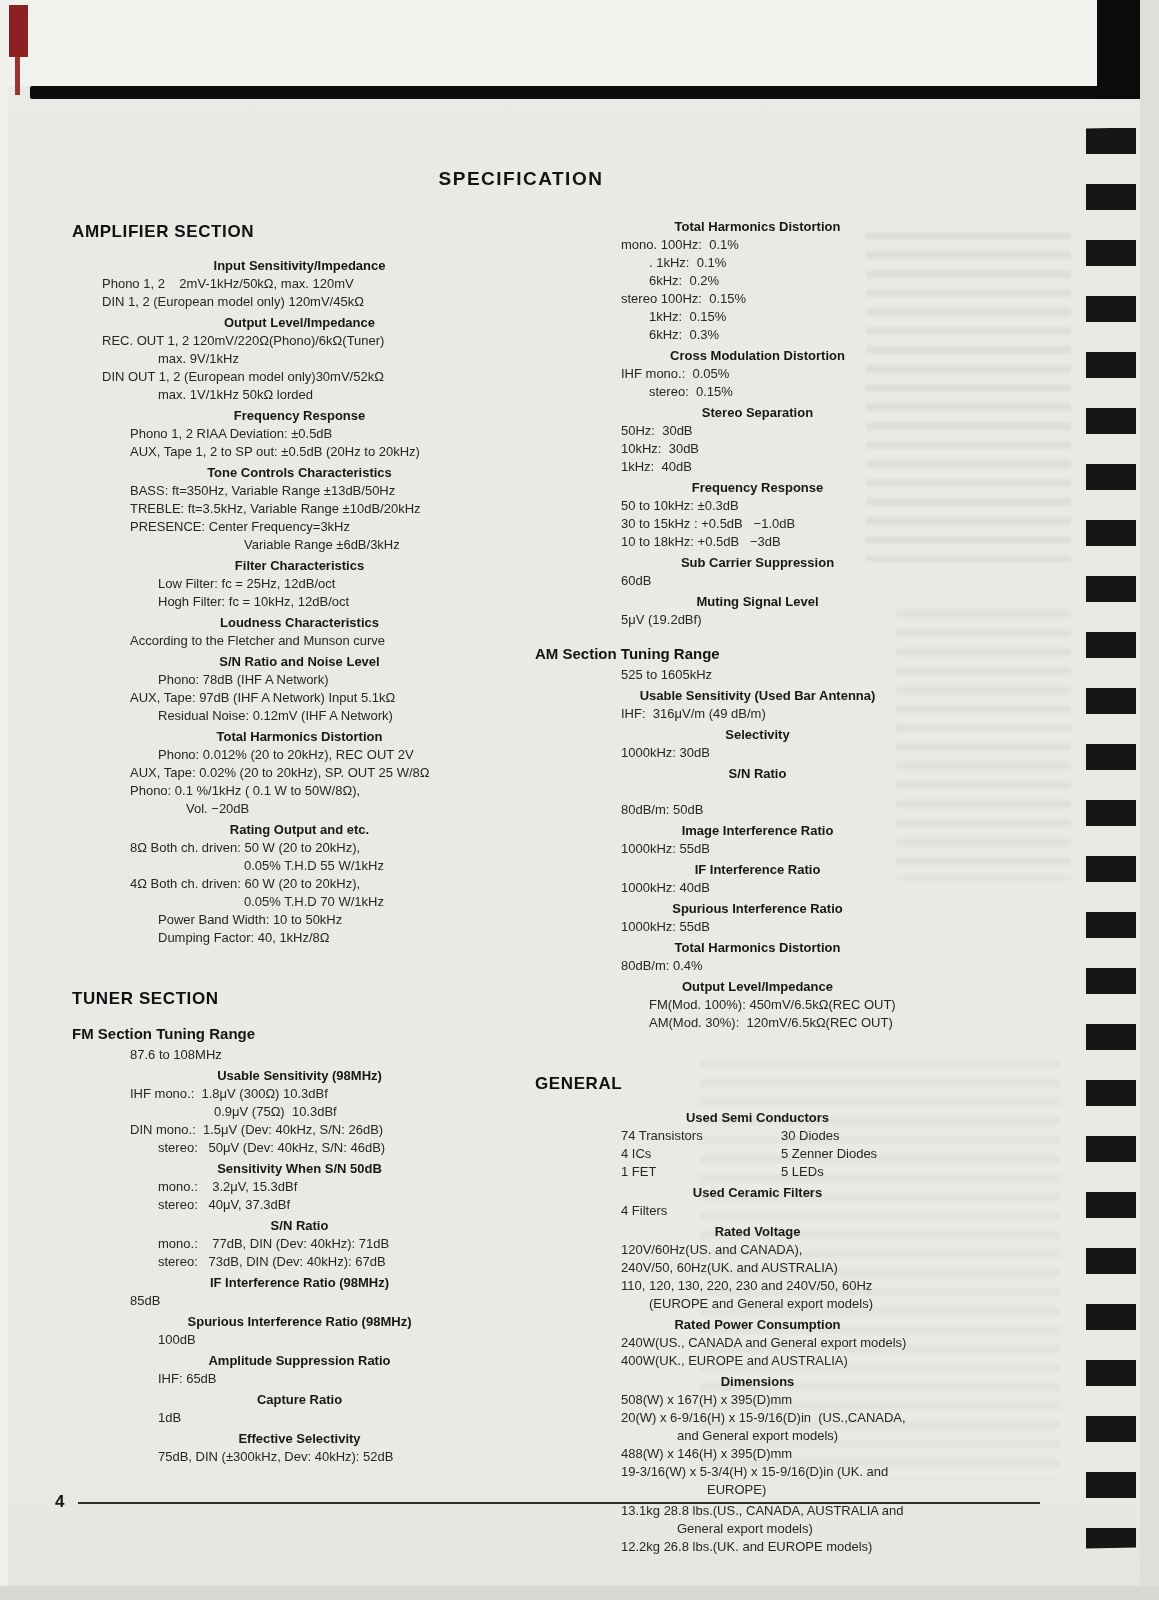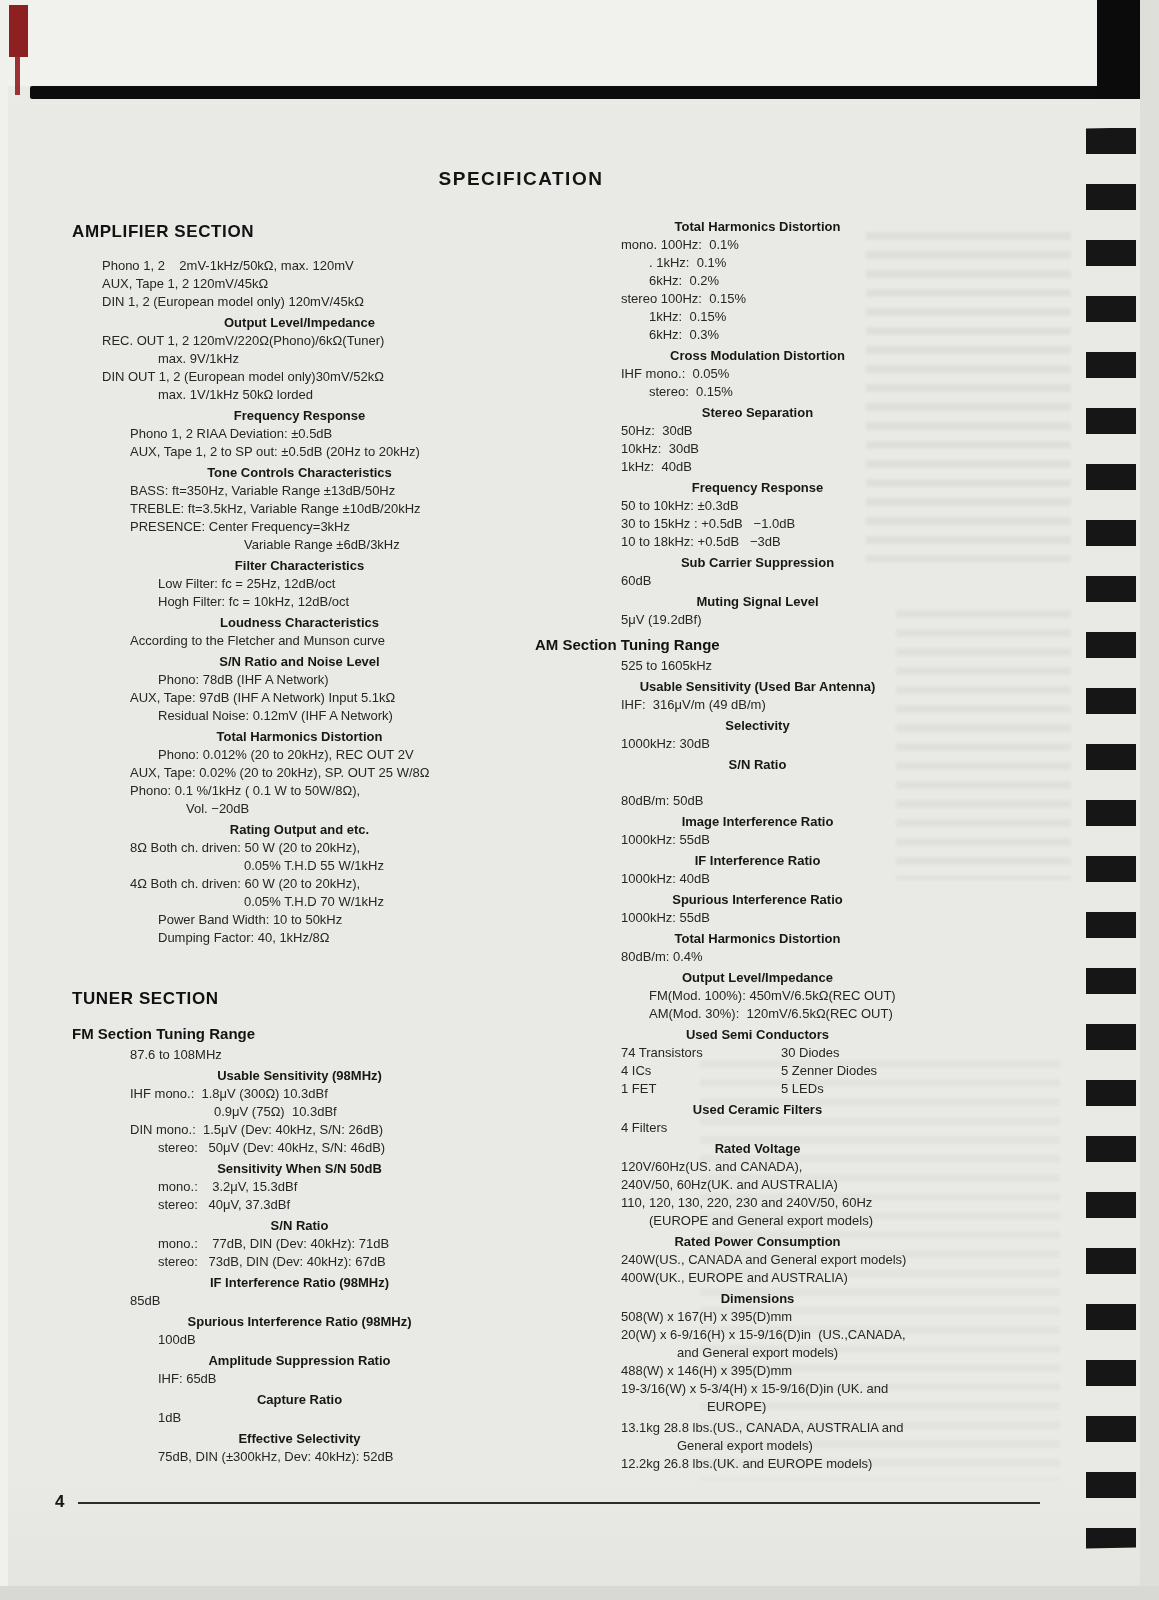--- a/index.html
+++ b/index.html
@@ -32,21 +32,21 @@
   .ghost.g3{left:700px;top:1060px;width:360px;height:420px;opacity:.035;}
   
   .title{position:absolute;top:168px;left:16px;width:1010px;text-align:center;
     font-size:19px;font-weight:bold;letter-spacing:1.5px;color:#141414;margin:0;}
   .col{position:absolute;font-size:13px;line-height:18px;}
   .col-left{top:222px;left:72px;width:455px;}
   .col-right{top:218px;left:535px;width:445px;}
   .sec-heading{font-size:17px;font-weight:bold;letter-spacing:.6px;color:#111;
     margin:0 0 15px 0;line-height:20px;}
   .sec-heading:not(:first-child){margin-top:42px;}
-  .sub-heading{font-size:15px;font-weight:bold;color:#131313;margin:6px 0 3px 0;line-height:19px;}
+  .sub-heading{font-size:15px;font-weight:bold;color:#131313;margin:15px 0 3px 0;line-height:19px;}
   .entry{margin:0 0 3px 0;}
   .spec-label{font-weight:bold;color:#171717;white-space:pre;text-align:center;}
   .spec-line{white-space:pre;min-height:18px;color:#262626;}
   .ind0{padding-left:0;}
   .ind1{padding-left:30px;}
   .ind2{padding-left:58px;}
   .ind3{padding-left:86px;}
   .ind4{padding-left:114px;}
   .ind5{padding-left:142px;}
   .ind6{padding-left:172px;}
@@ -70,22 +70,22 @@
   <div class="binding"></div>
   <div class="ghost g1"></div>
   <div class="ghost g2"></div>
   <div class="ghost g3"></div>
 
   <h1 class="title">SPECIFICATION</h1>
 
   <div class="col col-left" id="col-left">
       <div class="sec-heading">AMPLIFIER SECTION</div>
       <div class="entry">
+        <div class="spec-label">Input Sensitivity/Impedance</div>
         <div class="spec-line ind1">Phono 1, 2    2mV-1kHz/50kΩ, max. 120mV</div>
-        <div class="spec-line ind1">AUX, Tape 1, 2 120mV/45kΩ</div>
         <div class="spec-line ind1">DIN 1, 2 (European model only) 120mV/45kΩ</div>
       </div>
       <div class="entry">
         <div class="spec-label">Output Level/Impedance</div>
         <div class="spec-line ind1">REC. OUT 1, 2 120mV/220Ω(Phono)/6kΩ(Tuner)</div>
         <div class="spec-line ind3">max. 9V/1kHz</div>
         <div class="spec-line ind1">DIN OUT 1, 2 (European model only)30mV/52kΩ</div>
         <div class="spec-line ind3">max. 1V/1kHz 50kΩ lorded</div>
       </div>
       <div class="entry">
@@ -240,20 +240,21 @@
       </div>
       <div class="entry">
         <div class="spec-label">Total Harmonics Distortion</div>
         <div class="spec-line ind3">80dB/m: 0.4%</div>
       </div>
       <div class="entry">
         <div class="spec-label">Output Level/Impedance</div>
         <div class="spec-line ind4">FM(Mod. 100%): 450mV/6.5kΩ(REC OUT)</div>
         <div class="spec-line ind4">AM(Mod. 30%):  120mV/6.5kΩ(REC OUT)</div>
       </div>
+      <div class="sec-heading">GENERAL</div>
       <div class="entry">
         <div class="spec-label">Used Semi Conductors</div>
         <div class="spec-line ind3"><span class="colA">74 Transistors</span><span class="colB">30 Diodes</span></div>
         <div class="spec-line ind3"><span class="colA">4 ICs</span><span class="colB">5 Zenner Diodes</span></div>
         <div class="spec-line ind3"><span class="colA">1 FET</span><span class="colB">5 LEDs</span></div>
       </div>
       <div class="entry">
         <div class="spec-label">Used Ceramic Filters</div>
         <div class="spec-line ind3">4 Filters</div>
       </div>

